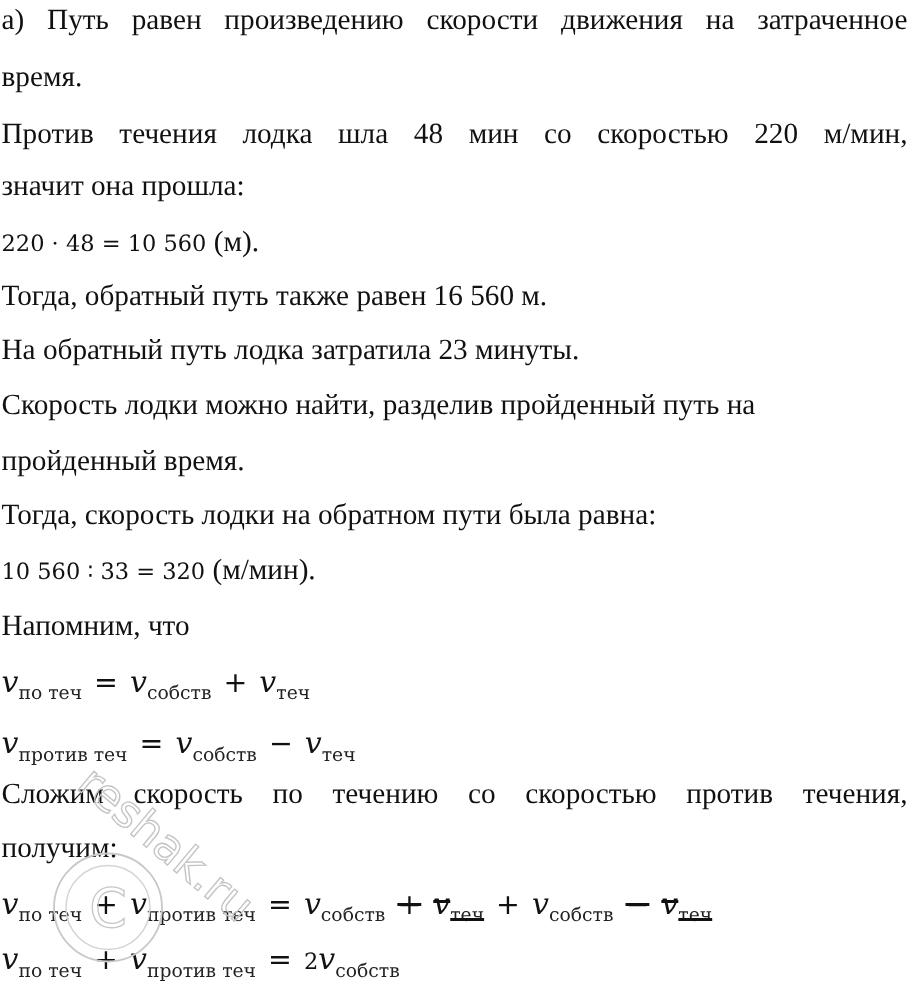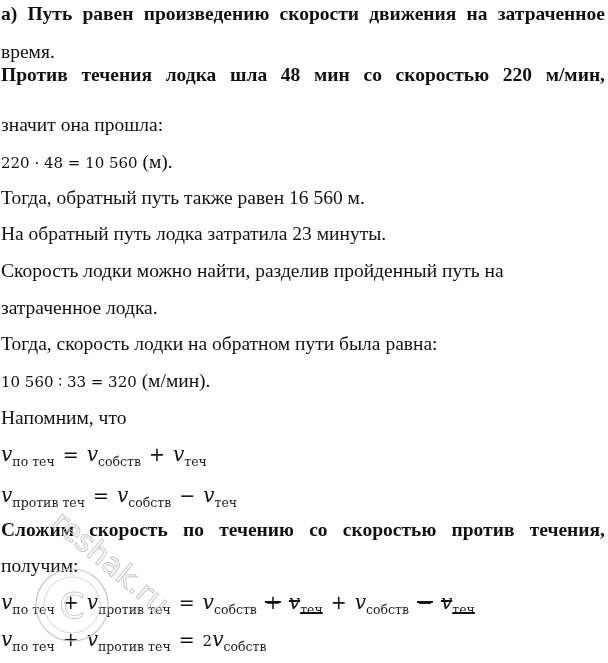--- a/index.html
+++ b/index.html
@@ -5,48 +5,48 @@
   html, body { margin: 0; padding: 0; background: #ffffff; }
   body {
     width: 608px; height: 663px; overflow: hidden; position: relative;
     font-family: "Liberation Serif", serif; color: #111;
   }
   .doc { position: absolute; left: 0; top: 0; width: 608px; }
   .line {
     position: absolute; left: 1px; font-size: 19.5px; line-height: 24px;
     white-space: nowrap;
   }
-  .justify { width: 604px; text-align: justify; text-align-last: justify; font-weight: bold; }
+  .justify { width: 604px; text-align: justify; text-align-last: justify; }
   .math { font-family: "DejaVu Serif", serif; font-size: 15px; }
   .v { font-style: italic; font-family: "DejaVu Serif", serif; font-size: 20px; }
   .sub { font-family: "DejaVu Serif", serif; font-size: 12.5px; position: relative; top: 5px; color: #222; }
   .op { font-family: "DejaVu Sans", sans-serif; font-size: 19px; padding: 0 8px; }
   .strike { text-decoration: line-through; text-decoration-thickness: 1.5px; }
   .watermark {
     position: absolute; left: 30px; top: 505px; width: 200px; height: 140px;
     pointer-events: none;
   }
 </style>
 </head>
 <body>
 
 <div class="doc">
   <div class="line justify" style="top:2px">а) Путь равен произведению скорости движения на затраченное</div>
   <div class="line" style="top:40px">время.</div>
-  <div class="line justify" style="top:63px">Против течения лодка шла 48 мин со скоростью 220 м/мин,</div>
+  <div class="line justify" style="top:78px">Против течения лодка шла 48 мин со скоростью 220 м/мин,</div>
   <div class="line" style="top:113px">значит она прошла:</div>
 
   <div class="line" style="top:150px">
     <span class="math">220 · 48 = 10 560</span><span> (м).</span>
   </div>
 
   <div class="line" style="top:186px">Тогда, обратный путь также равен 16 560 м.</div>
   <div class="line" style="top:222px">На обратный путь лодка затратила 23 минуты.</div>
   <div class="line" style="top:259px">Скорость лодки можно найти, разделив пройденный путь на</div>
-  <div class="line" style="top:296px">затраченное лодка.</div>
+  <div class="line" style="top:296px">пройденный время.</div>
   <div class="line" style="top:332px">Тогда, скорость лодки на обратном пути была равна:</div>
 
   <div class="line" style="top:369px">
     <span class="math">10 560 ∶ 33 = 320</span><span> (м/мин).</span>
   </div>
 
   <div class="line" style="top:406px">Напомним, что</div>
 
   <div class="line" style="top:442px">
     <span class="v">v</span><span class="sub">по теч</span><span class="op">=</span><span class="v">v</span><span class="sub">собств</span><span class="op">+</span><span class="v">v</span><span class="sub">теч</span>

